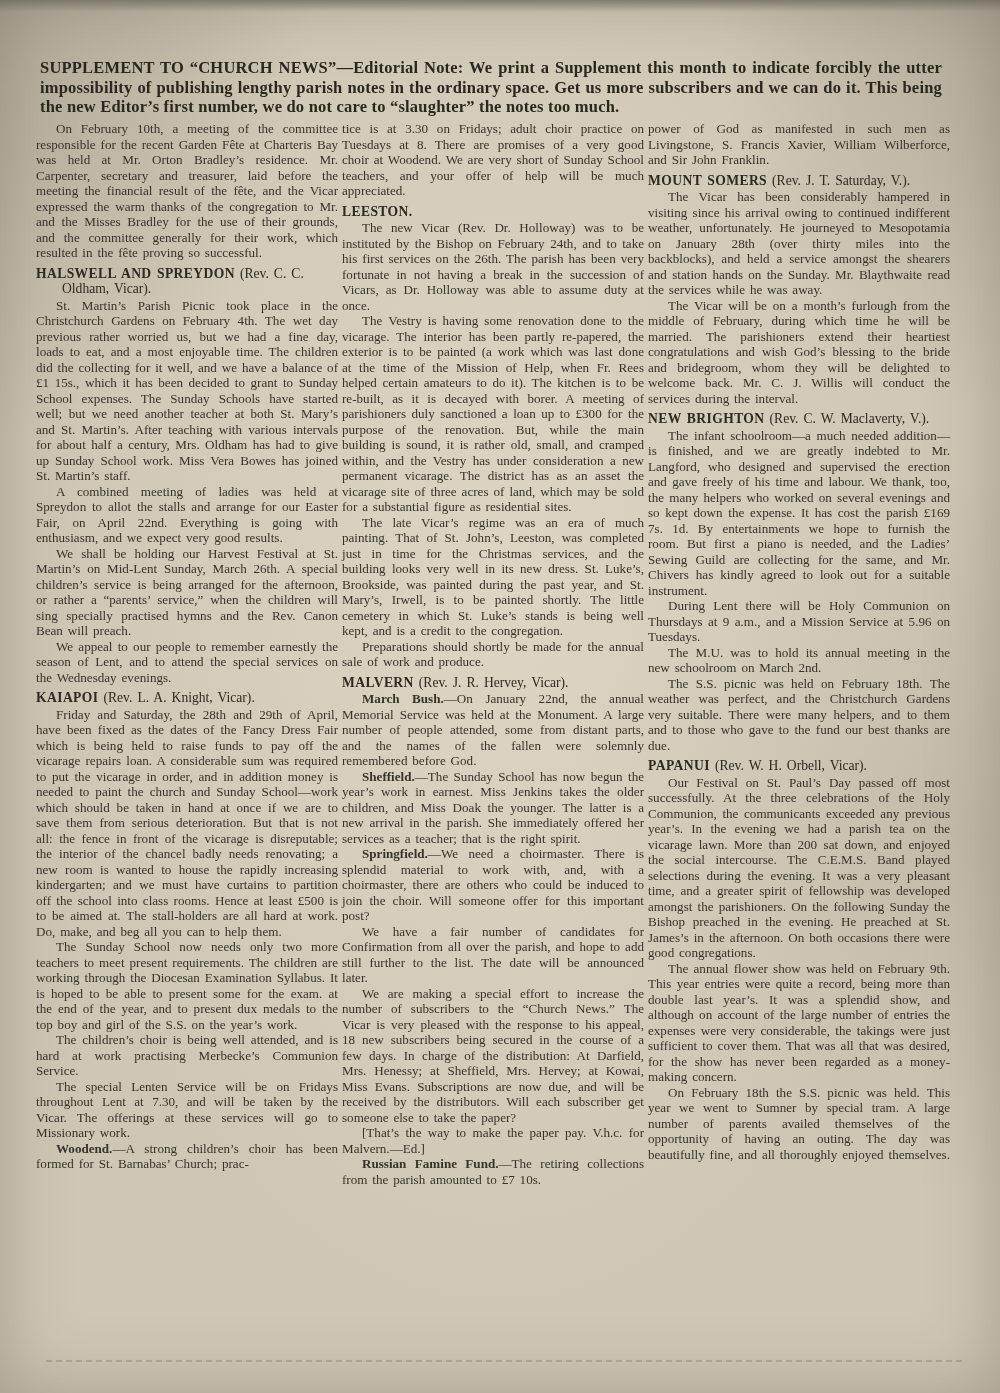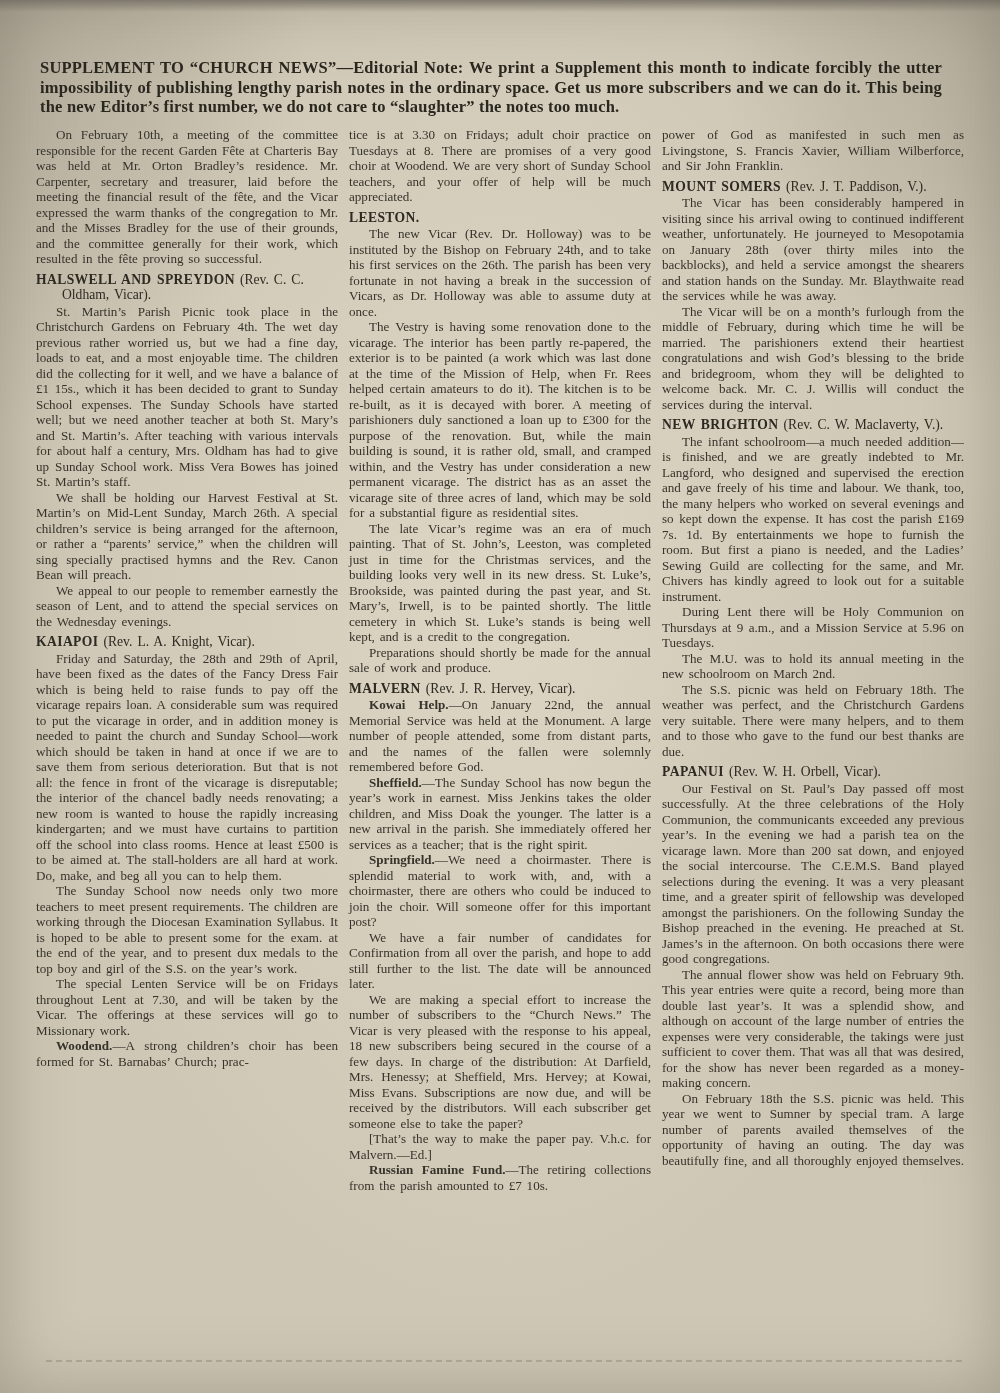--- a/index.html
+++ b/index.html
@@ -21,22 +21,22 @@
   }
   .masthead {
     position:absolute; left:40px; top:58px; width:902px;
     font-weight:bold;
     font-size:16.5px; line-height:19.5px;
     text-align:justify;
     letter-spacing:0.2px;
     color:#2a271f;
   }
   .cols {
-    position:absolute; left:36px; top:127px; width:928px; height:1258px;
-    display:flex; gap:11px; overflow:hidden;
+    position:absolute; left:36px; top:121px; width:928px; height:1258px;
+    display:flex; gap:4px; overflow:hidden;
   }
   .col {
     width:302px; flex:0 0 302px;
     text-align:justify;
     font-size:13.1px; line-height:15.5px;
     word-spacing:1.6px;
     color:#36332b;
   }
   .col p { margin:0; text-indent:20px; }
   .col p.cont { text-indent:0; }
@@ -59,47 +59,49 @@
 <body>
 
 <div class="page">
   <div class="masthead">SUPPLEMENT TO “CHURCH NEWS”—Editorial Note: We print a Supplement this month to indicate forcibly the utter impossibility of publishing lengthy parish notes in the ordinary space.  Get us more subscribers and we can do it. This being the new Editor’s first number, we do not care to “slaughter” the notes too much.</div>
 
   <div class="cols">
     <div class="col">
         <p class="para">On February 10th, a meeting of the committee responsible for the recent Garden Fête at Charteris Bay was held at Mr. Orton Bradley’s residence.  Mr. Carpenter, secretary and treasurer, laid before the meeting the financial result of the fête, and the Vicar expressed the warm thanks of the congregation to Mr. and the Misses Bradley for the use of their grounds, and the committee generally for their work, which resulted in the fête proving so successful.</p>
         <h3 class="heading"><span class="h-title">HALSWELL AND SPREYDON</span><span class="h-rest"> (Rev. C. C. Oldham, Vicar).</span></h3>
         <p class="para">St. Martin’s Parish Picnic took place in the Christchurch Gardens on February 4th. The wet day previous rather worried us, but we had a fine day, loads to eat, and a most enjoyable time.  The children did the collecting for it well, and we have a balance of £1 15s., which it has been decided to grant to Sunday School expenses.  The Sunday Schools have started well; but we need another teacher at both St. Mary’s and St. Martin’s.  After teaching with various intervals for about half a century, Mrs. Oldham has had to give up Sunday School work.  Miss Vera Bowes has joined St. Martin’s staff.</p>
+        <p class="para">A combined meeting of ladies was held at Spreydon to allot the stalls and arrange for our Easter Fair, on April 22nd.  Everything is going with enthusiasm, and we expect very good results.</p>
         <p class="para">We shall be holding our Harvest Festival at St. Martin’s on Mid-Lent Sunday, March 26th.  A special children’s service is being arranged for the afternoon, or rather a “parents’ service,” when the children will sing specially practised hymns and the Rev. Canon Bean will preach.</p>
         <p class="para">We appeal to our people to remember earnestly the season of Lent, and to attend the special services on the Wednesday evenings.</p>
         <h3 class="heading"><span class="h-title">KAIAPOI</span><span class="h-rest"> (Rev. L. A. Knight, Vicar).</span></h3>
         <p class="para">Friday and Saturday, the 28th and 29th of April, have been fixed as the dates of the Fancy Dress Fair which is being held to raise funds to pay off the vicarage repairs loan.  A considerable sum was required to put the vicarage in order, and in addition money is needed to paint the church and Sunday School—work which should be taken in hand at once if we are to save them from serious deterioration.  But that is not all: the fence in front of the vicarage is disreputable; the interior of the chancel badly needs renovating; a new room is wanted to house the rapidly increasing kindergarten; and we must have curtains to partition off the school into class rooms.  Hence at least £500 is to be aimed at.  The stall-holders are all hard at work.  Do, make, and beg all you can to help them.</p>
         <p class="para">The Sunday School now needs only two more teachers to meet present requirements. The children are working through the Diocesan Examination Syllabus.  It is hoped to be able to present some for the exam. at the end of the year, and to present dux medals to the top boy and girl of the S.S. on the year’s work.</p>
+        <p class="para">The children’s choir is being well attended, and is hard at work practising Merbecke’s Communion Service.</p>
         <p class="para">The special Lenten Service will be on Fridays throughout Lent at 7.30, and will be taken by the Vicar.  The offerings at these services will go to Missionary work.</p>
         <p class="lead"><b class="lead-word">Woodend.</b>—A strong children’s choir has been formed for St. Barnabas’ Church; prac-</p>
       </div>
     <div class="col">
         <p class="cont">tice is at 3.30 on Fridays; adult choir practice on Tuesdays at 8.  There are promises of a very good choir at Woodend.  We are very short of Sunday School teachers, and your offer of help will be much appreciated.</p>
         <h3 class="heading"><span class="h-title">LEESTON.</span></h3>
         <p class="para">The new Vicar (Rev. Dr. Holloway) was to be instituted by the Bishop on February 24th, and to take his first services on the 26th.  The parish has been very fortunate in not having a break in the succession of Vicars, as Dr. Holloway was able to assume duty at once.</p>
         <p class="para">The Vestry is having some renovation done to the vicarage.  The interior has been partly re-papered, the exterior is to be painted (a work which was last done at the time of the Mission of Help, when Fr. Rees helped certain amateurs to do it).  The kitchen is to be re-built, as it is decayed with borer.  A meeting of parishioners duly sanctioned a loan up to £300 for the purpose of the renovation.  But, while the main building is sound, it is rather old, small, and cramped within, and the Vestry has under consideration a new permanent vicarage.  The district has as an asset the vicarage site of three acres of land, which may be sold for a substantial figure as residential sites.</p>
         <p class="para">The late Vicar’s regime was an era of much painting.  That of St. John’s, Leeston, was completed just in time for the Christmas services, and the building looks very well in its new dress.  St. Luke’s, Brookside, was painted during the past year, and St. Mary’s, Irwell, is to be painted shortly.  The little cemetery in which St. Luke’s stands is being well kept, and is a credit to the congregation.</p>
         <p class="para">Preparations should shortly be made for the annual sale of work and produce.</p>
         <h3 class="heading"><span class="h-title">MALVERN</span><span class="h-rest"> (Rev. J. R. Hervey, Vicar).</span></h3>
-        <p class="lead"><b class="lead-word">Kowai Help.</b>—On January 22nd, the annual Memorial Service was held at the Monument. A large number of people attended, some from distant parts, and the names of the fallen were solemnly remembered before God.</p>
+        <p class="lead"><b class="lead-word">March Bush.</b>—On January 22nd, the annual Memorial Service was held at the Monument. A large number of people attended, some from distant parts, and the names of the fallen were solemnly remembered before God.</p>
         <p class="lead"><b class="lead-word">Sheffield.</b>—The Sunday School has now begun the year’s work in earnest.  Miss Jenkins takes the older children, and Miss Doak the younger.  The latter is a new arrival in the parish.  She immediately offered her services as a teacher; that is the right spirit.</p>
         <p class="lead"><b class="lead-word">Springfield.</b>—We need a choirmaster. There is splendid material to work with, and, with a choirmaster, there are others who could be induced to join the choir.  Will someone offer for this important post?</p>
         <p class="para">We have a fair number of candidates for Confirmation from all over the parish, and hope to add still further to the list.  The date will be announced later.</p>
         <p class="para">We are making a special effort to increase the number of subscribers to the “Church News.”  The Vicar is very pleased with the response to his appeal, 18 new subscribers being secured in the course of a few days. In charge of the distribution:  At Darfield, Mrs. Henessy; at Sheffield, Mrs. Hervey; at Kowai, Miss Evans.  Subscriptions are now due, and will be received by the distributors. Will each subscriber get someone else to take the paper?</p>
         <p class="para">[That’s the way to make the paper pay. V.h.c. for Malvern.—Ed.]</p>
         <p class="lead"><b class="lead-word">Russian Famine Fund.</b>—The retiring collections from the parish amounted to £7 10s.</p>
       </div>
     <div class="col">
         <p class="cont">power of God as manifested in such men as Livingstone, S. Francis Xavier, William Wilberforce, and Sir John Franklin.</p>
-        <h3 class="heading"><span class="h-title">MOUNT SOMERS</span><span class="h-rest"> (Rev. J. T. Paddison, V.).</span></h3>
+        <h3 class="heading"><span class="h-title">MOUNT SOMERS</span><span class="h-rest"> (Rev. J. T. Saturday, V.).</span></h3>
         <p class="para">The Vicar has been considerably hampered in visiting since his arrival owing to continued indifferent weather, unfortunately.  He journeyed to Mesopotamia on January 28th (over thirty miles into the backblocks), and held a service amongst the shearers and station hands on the Sunday.  Mr. Blaythwaite read the services while he was away.</p>
         <p class="para">The Vicar will be on a month’s furlough from the middle of February, during which time he will be married.  The parishioners extend their heartiest congratulations and wish God’s blessing to the bride and bridegroom, whom they will be delighted to welcome back.  Mr. C. J. Willis will conduct the services during the interval.</p>
         <h3 class="heading"><span class="h-title">NEW BRIGHTON</span><span class="h-rest"> (Rev. C. W. Maclaverty, V.).</span></h3>
         <p class="para">The infant schoolroom—a much needed addition—is finished, and we are greatly indebted to Mr. Langford, who designed and supervised the erection and gave freely of his time and labour.  We thank, too, the many helpers who worked on several evenings and so kept down the expense.  It has cost the parish £169 7s. 1d.  By entertainments we hope to furnish the room.  But first a piano is needed, and the Ladies’ Sewing Guild are collecting for the same, and Mr. Chivers has kindly agreed to look out for a suitable instrument.</p>
         <p class="para">During Lent there will be Holy Communion on Thursdays at 9 a.m., and a Mission Service at 5.96 on Tuesdays.</p>
         <p class="para">The M.U. was to hold its annual meeting in the new schoolroom on March 2nd.</p>
         <p class="para">The S.S. picnic was held on February 18th. The weather was perfect, and the Christchurch Gardens very suitable.  There were many helpers, and to them and to those who gave to the fund our best thanks are due.</p>
         <h3 class="heading"><span class="h-title">PAPANUI</span><span class="h-rest"> (Rev. W. H. Orbell, Vicar).</span></h3>
         <p class="para">Our Festival on St. Paul’s Day passed off most successfully.  At the three celebrations of the Holy Communion, the communicants exceeded any previous year’s.  In the evening we had a parish tea on the vicarage lawn. More than 200 sat down, and enjoyed the social intercourse.  The C.E.M.S. Band played selections during the evening.  It was a very pleasant time, and a greater spirit of fellowship was developed amongst the parishioners. On the following Sunday the Bishop preached in the evening.  He preached at St. James’s in the afternoon.  On both occasions there were good congregations.</p>
         <p class="para">The annual flower show was held on February 9th.  This year entries were quite a record, being more than double last year’s. It was a splendid show, and although on account of the large number of entries the expenses were very considerable, the takings were just sufficient to cover them.  That was all that was desired, for the show has never been regarded as a money-making concern.</p>

